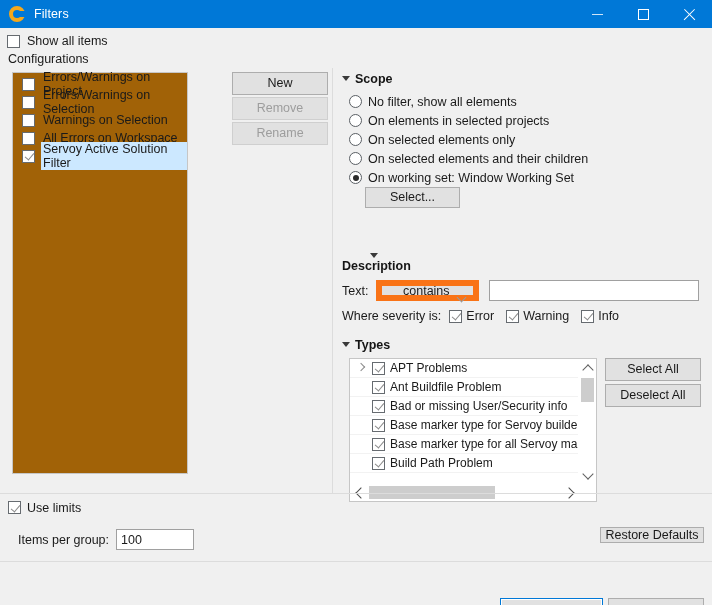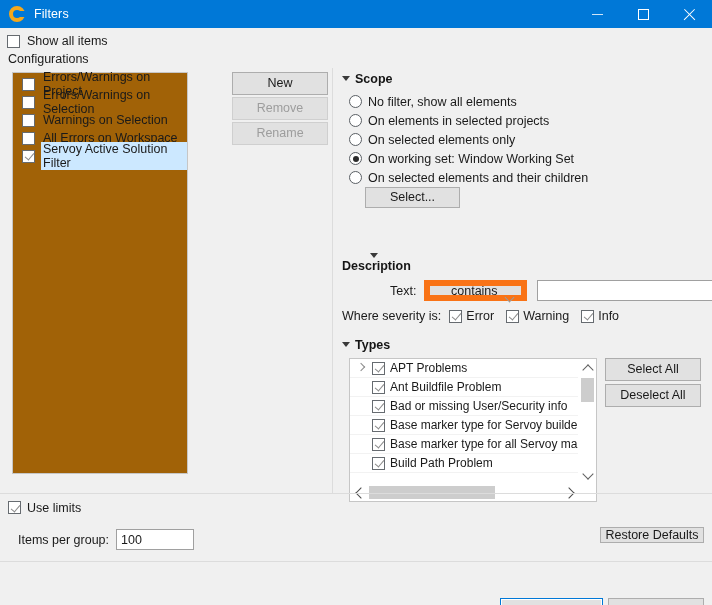--- a/index.html
+++ b/index.html
@@ -182,21 +182,21 @@
   .right { position: absolute; left: 342px; top: 44px; width: 362px; }
 
   .scope-head { position: absolute; left: 0; top: 0; display: flex; align-items: center; }
   .scope-opts { position: absolute; left: 7px; top: 20px; }
   .opt-row { height: 19px; display: flex; align-items: center; gap: 6px; }
   .opt-row .lbl { font-size: 12.5px; }
   .select-btn { position: absolute; left: 23px; top: 115px; width: 95px; height: 21px; }
 
   .desc-head { position: absolute; left: 0; top: 182px; display: flex; align-items: center; flex-direction: column; }
   .desc-row { position: absolute; left: 0; top: 208px; display: flex; align-items: center; }
-  .desc-row .text-lbl { width: 34px; margin-left: 48px; }
+  .desc-row .text-lbl { width: 34px; }
   .combo {
     width: 103px; height: 21px;
     background: #e1e1e1;
     border: 6px solid #f97316;
     box-sizing: border-box;
     display: flex; align-items: center;
     position: relative;
     font-size: 12.5px;
     padding-left: 21px;
     color: #1a1a1a;
@@ -391,26 +391,26 @@
         </div>
         <div class="opt-row">
           <span class="radio"></span>
           <span class="lbl">On elements in selected projects</span>
         </div>
         <div class="opt-row">
           <span class="radio"></span>
           <span class="lbl">On selected elements only</span>
         </div>
         <div class="opt-row">
+          <span class="radio"></span>
+          <span class="lbl">On selected elements and their children</span>
+        </div>
+        <div class="opt-row">
           <span class="radio sel"></span>
           <span class="lbl">On working set: Window Working Set</span>
-        </div>
-        <div class="opt-row">
-          <span class="radio"></span>
-          <span class="lbl">On selected elements and their children</span>
         </div>
       </div>
 
       <div class="btn select-btn">Select...</div>
 
       <div class="desc-head">
         <span class="tri"></span>
         <span class="group-label">Description</span>
       </div>
 

